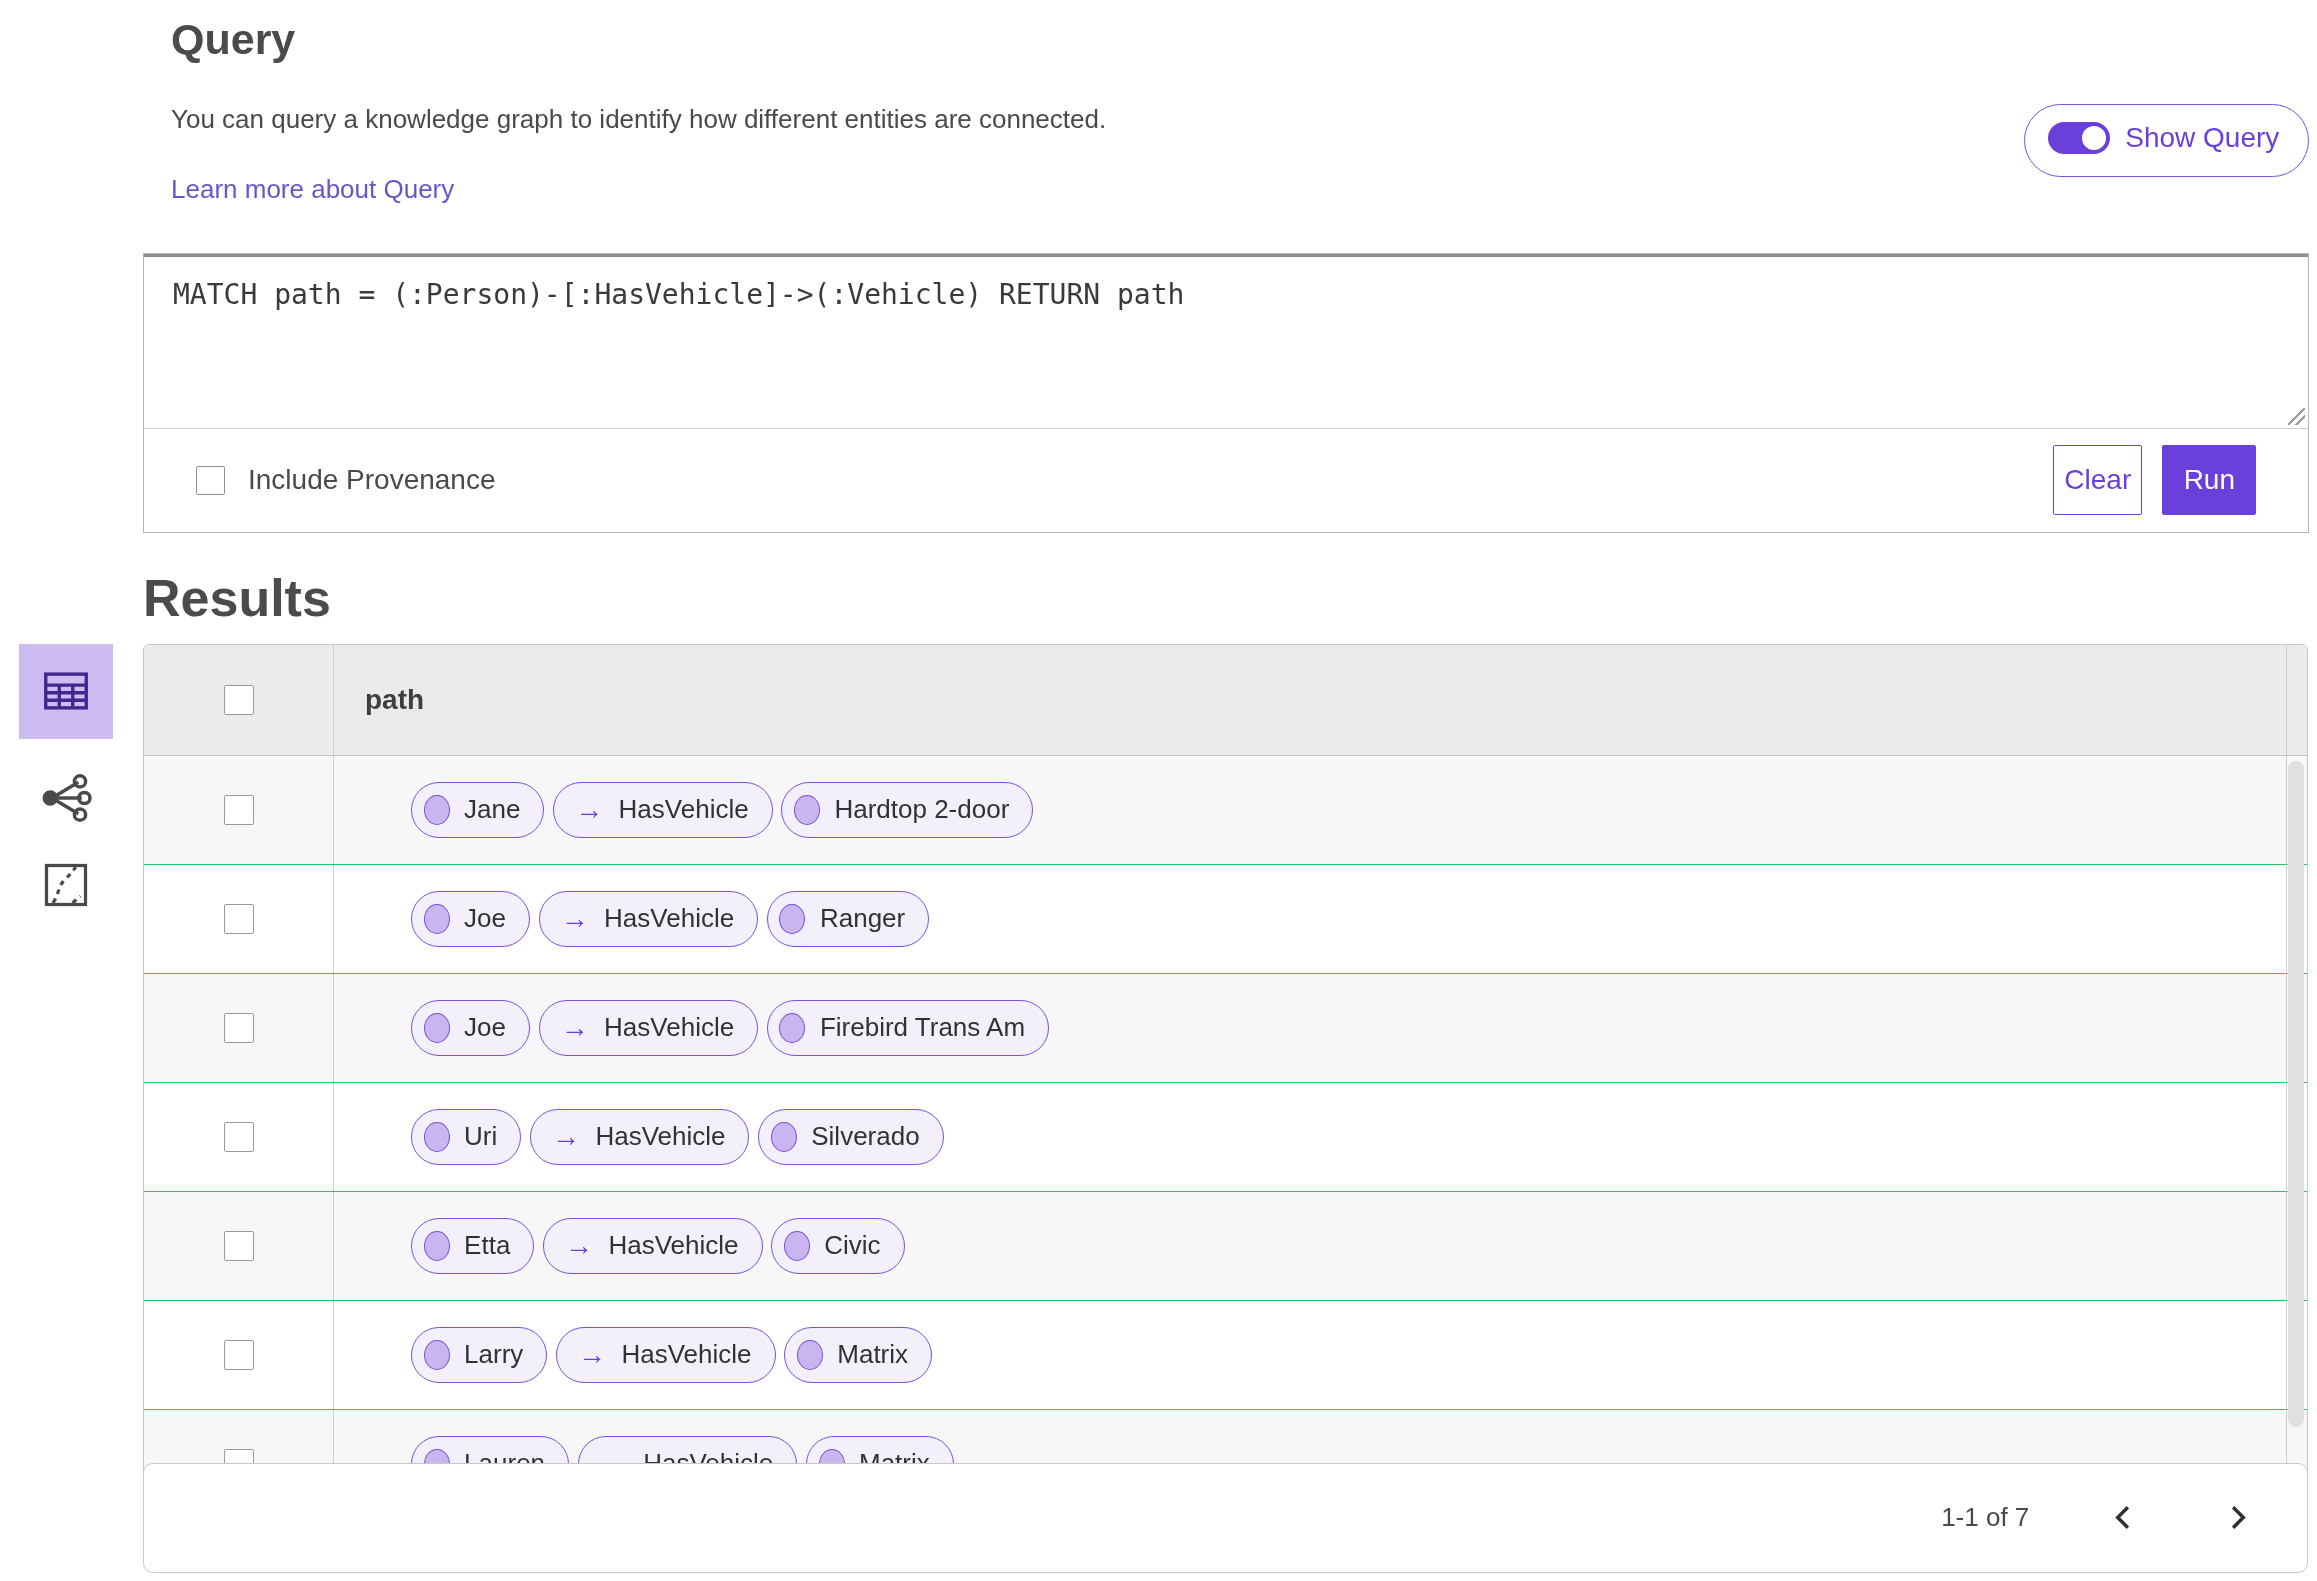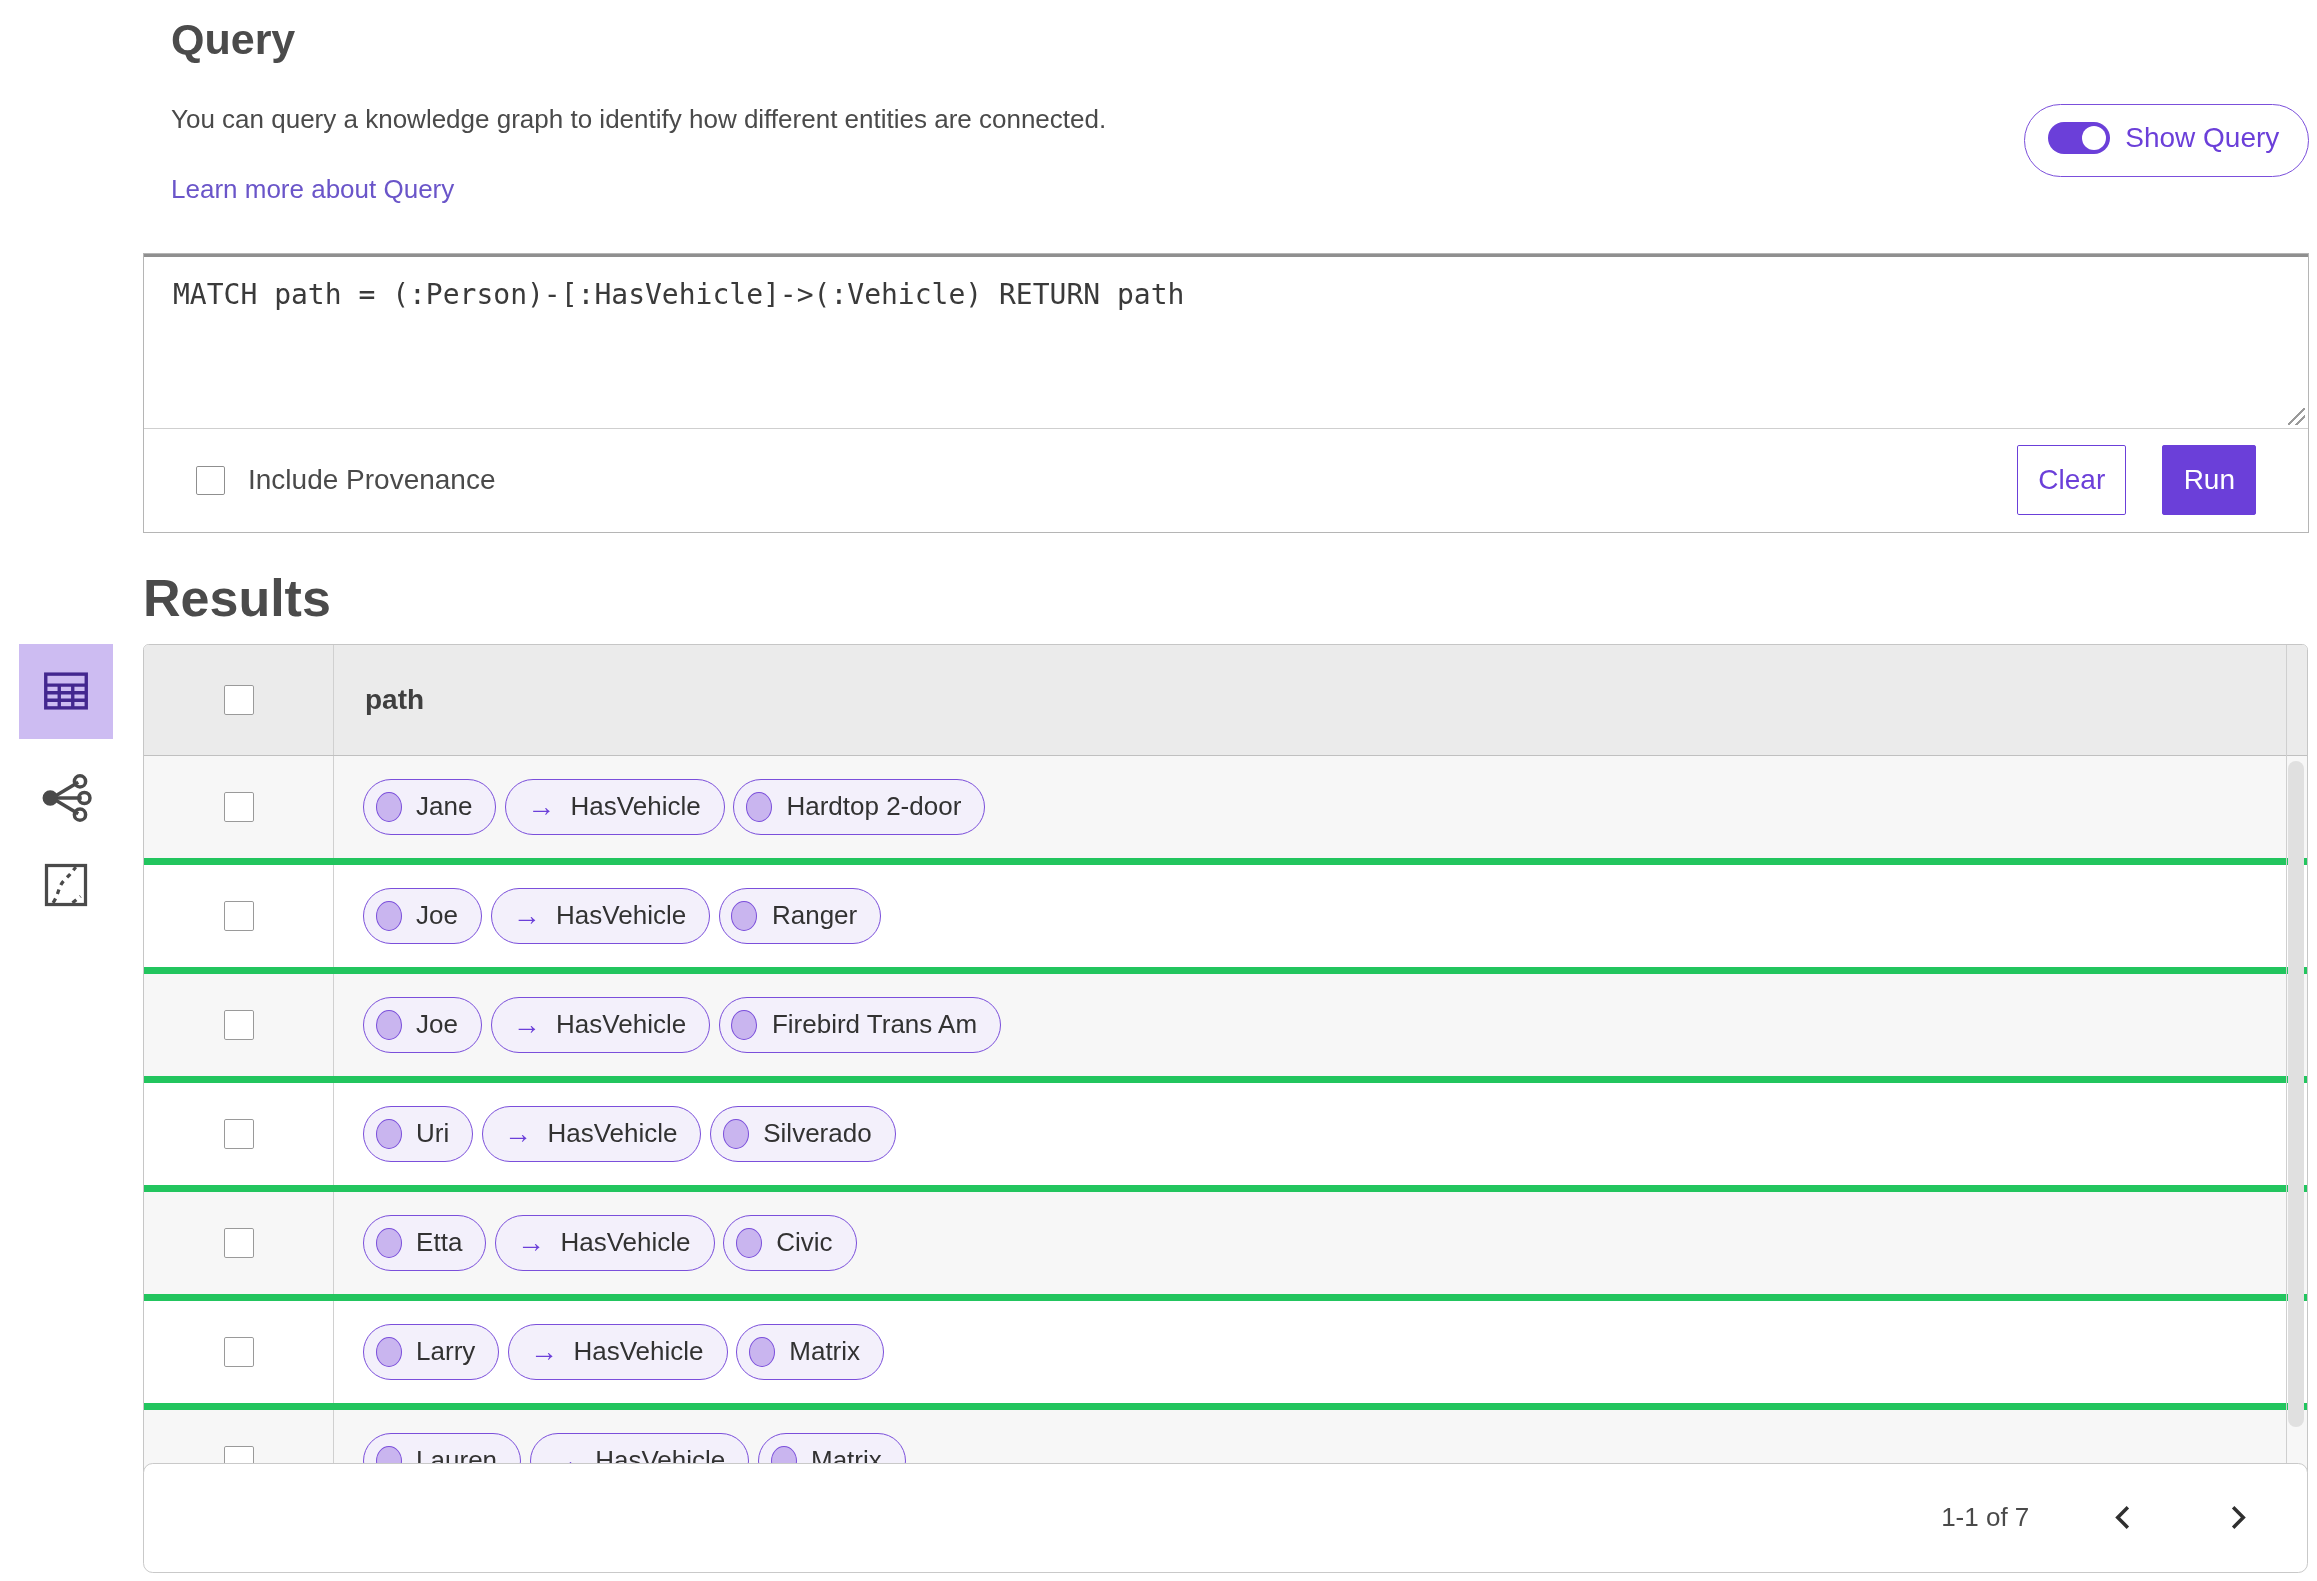--- a/index.html
+++ b/index.html
@@ -25,36 +25,36 @@
   .code-area { position:relative; height:175px; border-top:3.9px solid #8f8f8f; border-bottom:1px solid #cfcfcf;
                padding:21px 29px; font-family:"DejaVu Sans Mono", monospace; font-size:28px; color:#3a3a3a; }
   .resize-grip { position:absolute; right:2.9px; bottom:2.9px; width:17.4px; height:17.4px;
     background:linear-gradient(135deg, transparent 0 45%, #9a9a9a 45% 53%, transparent 53% 70%, #9a9a9a 70% 78%, transparent 78%); }
   .panel-footer { height:103px; display:flex; align-items:center; padding:0 52px; }
   .checkbox { width:29px; height:29px; border:1.9px solid #8f8f8f; border-radius:1.9px; background:#fff; cursor:pointer; flex:none; }
   .prov-label { font-size:28px; margin-left:23px; color:#4a4a4a; }
   .footer-spacer { flex:1; }
   .btn { font-size:28px; height:70px; display:flex; align-items:center; justify-content:center;
          border-radius:1.9px; cursor:pointer; font-family:"Liberation Sans", sans-serif; }
-  .btn-clear { width:109px; background:#fff; border:1.9px solid #6b3fd9; color:#6b3fd9; margin-right:36px; }
+  .btn-clear { width:89px; background:#fff; border:1.9px solid #6b3fd9; color:#6b3fd9; margin-right:20px; }
   .btn-run { width:94px; background:#6b3fd9; border:1.9px solid #6b3fd9; color:#fff; }
 
   
   .results-title { padding:35px 0 0 143px; font-size:52px; font-weight:700; color:#4b4b4b; }
 
   .results-region { display:flex; margin-top:16px;text-align:right; }
   .view-rail { width:143px; flex:none; padding-left:19.3px; }
   .rail-tile { width:94px; height:95px; display:flex; align-items:center; justify-content:center; cursor:pointer; }
   .rail-tile.selected { background:#cdbcf2; }
   .rail-icon { width:94px; height:56px; display:flex; align-items:center; justify-content:center; cursor:pointer; margin-top:31px; }
 
   .table-wrap { flex:1; margin-right:8.7px; position:relative; height:929px; }
   .results-table { border:1px solid #c6c6c6; border-radius:5.8px 5.8px 0 0; overflow:hidden; background:#fff; }
   .thead { height:111px; background:#ebebeb; border-bottom:1px solid #c0c0c0; display:flex; }
-  .row { height:109px; display:flex; border-bottom:7px solid #22c55e; background:#fff; }
+  .row { height:109px; display:flex; border-bottom:1px solid #22c55e; background:#fff;gap:48px; }
   .row.alt { background:#f7f7f7; }
   .cell-check { width:190px; flex:none; border-right:1px solid #d0d0d0; display:flex; align-items:center; justify-content:center; }
   .cell-check .checkbox { width:30px; height:30px; border-color:#9a9a9a; }
   .cell-path { flex:1; display:flex; align-items:center; gap:8.7px; padding:0 39px 0 29px; }
   .col-label { font-size:28px; font-weight:700; color:#3f3f3f; }
   .thead .cell-path { padding-left:31px; }
 
   .pill { display:inline-flex; align-items:center; height:56px; border:1.9px solid #7b4fdb; border-radius:29px;
           background:#f3f0fb; font-size:26px; color:#323232; cursor:pointer; flex:none; }
   .pill.node { padding:0 23px 0 11.6px; gap:14.5px; }

